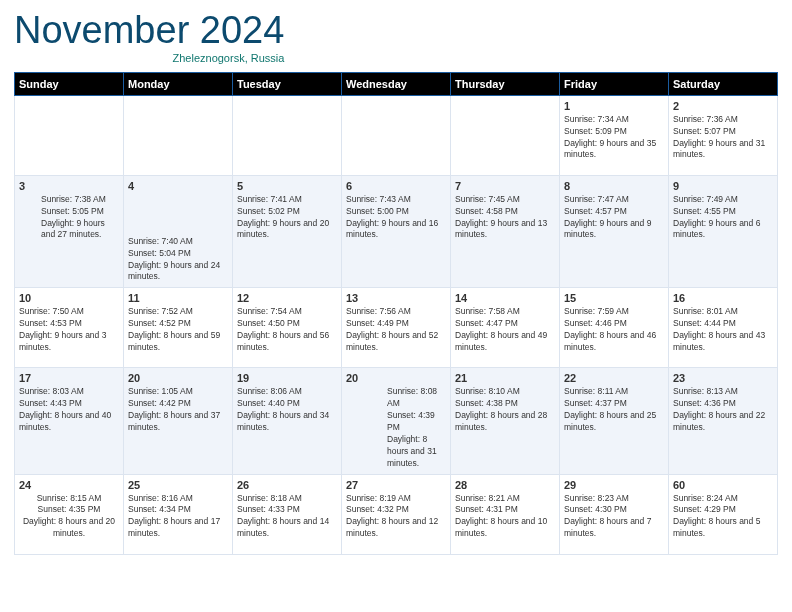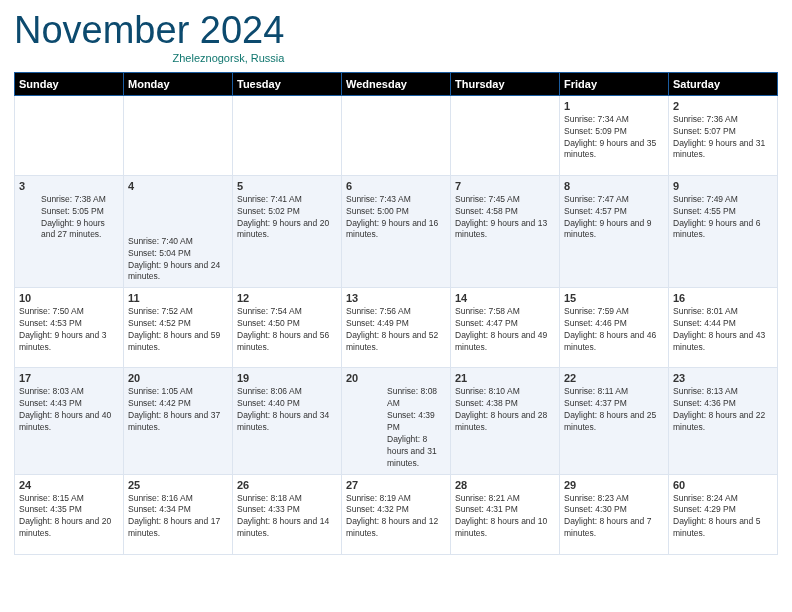--- a/index.html
+++ b/index.html
@@ -273,21 +273,21 @@
           <td>
             <span class="day-num">23</span>
             <div class="day-info" style="white-space: pre-line;">Sunrise: 8:13 AM
 Sunset: 4:36 PM
 Daylight: 8 hours and 22 minutes.</div>
           </td>
         </tr>
         <tr>
           <td>
             <span class="day-num">24</span>
-            <div class="day-info" style="white-space: pre-line;">Sunrise: 8:15 AM
+            <div class="day-info" style="white-space: pre-line; text-align: center;">Sunrise: 8:15 AM
 Sunset: 4:35 PM
 Daylight: 8 hours and 20 minutes.</div>
           </td>
           <td>
             <span class="day-num">25</span>
             <div class="day-info" style="white-space: pre-line;">Sunrise: 8:16 AM
 Sunset: 4:34 PM
 Daylight: 8 hours and 17 minutes.</div>
           </td>
           <td>

